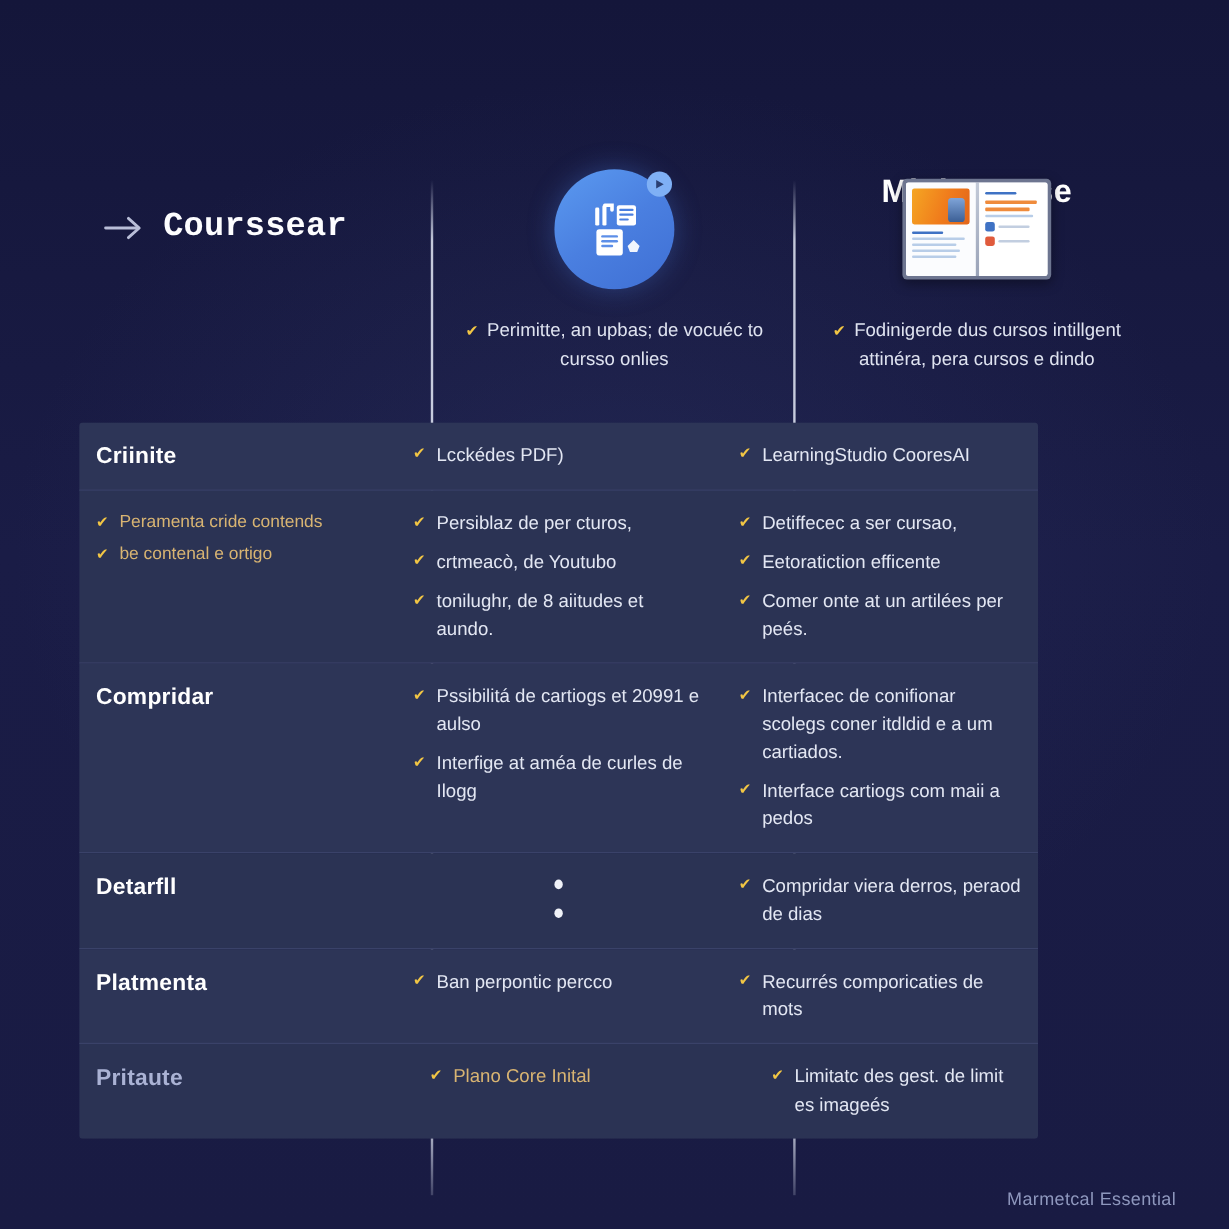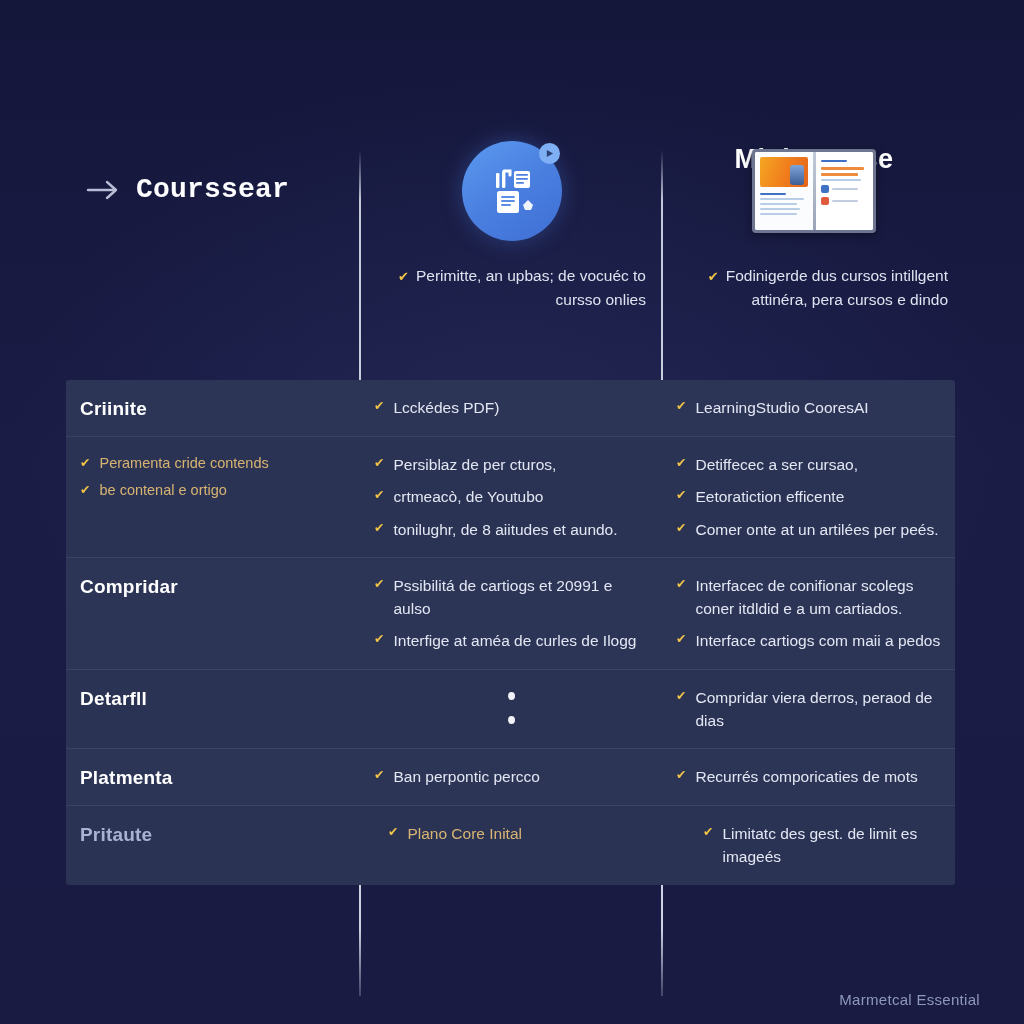--- a/index.html
+++ b/index.html
@@ -183,21 +183,21 @@
   .bchip i.blue { background: #3f72c4; }
   .bchip i.red  { background: #e05b3c; }
   .bchip span { height: 2px; width: 26px; background: #c2cee0; border-radius: 1px; }
 
   
   .head-blurb {
     position: absolute;
     top: 168px;
     left: 16px;
     right: 16px;
-    text-align: right;
+    text-align: center;
     font-size: 15.5px;
     line-height: 1.52;
     color: #dfe3f0;
   }
   .head-blurb .tick {
     color: #f2c644;
     margin-right: 7px;
     font-size: 13px;
   }
 
@@ -209,22 +209,22 @@
     height: 846px;
     background: linear-gradient(180deg, rgba(226,231,245,0.0) 0%, rgba(226,231,245,0.85) 6%, rgba(226,231,245,0.9) 92%, rgba(226,231,245,0.2) 100%);
   }
   .vdiv.one { left: 359px; }
   .vdiv.two { left: 661px; }
 
   
   .table {
     position: absolute;
     left: 66px;
-    top: 380px;
-    width: 889px;
+    top: 352px;
+    width: 799px;
     border-radius: 3px;
     overflow: hidden;
   }
 
   .row {
     display: flex;
     background: #2d3557;
     border-bottom: 1px solid #3a4269;
     position: relative;
   }

